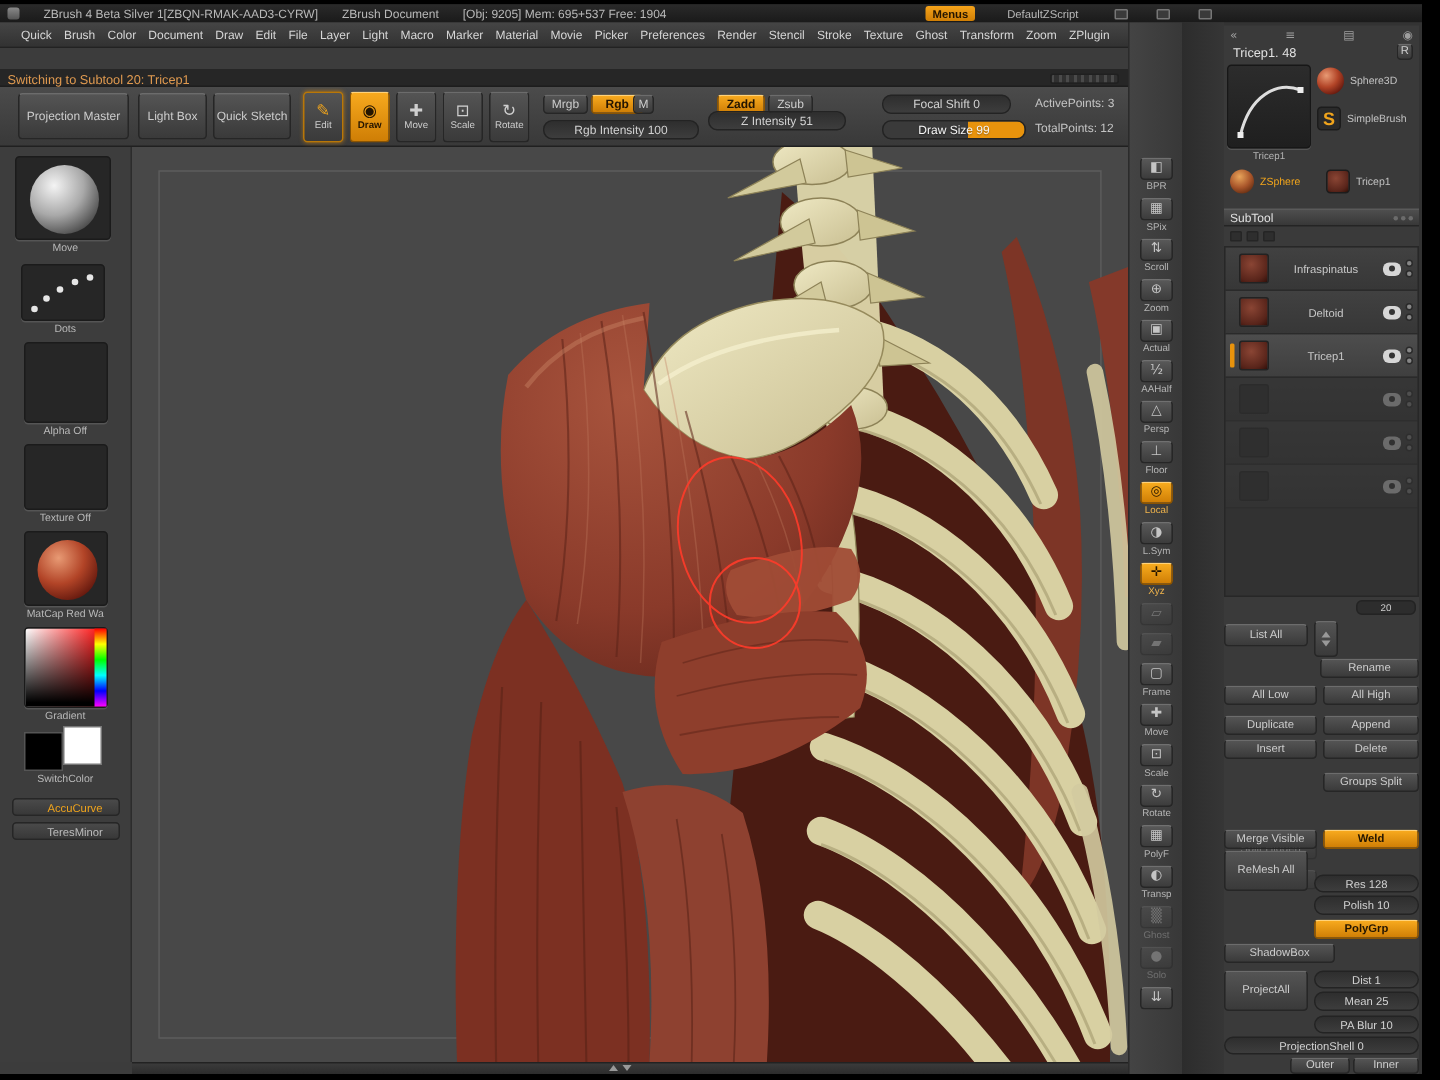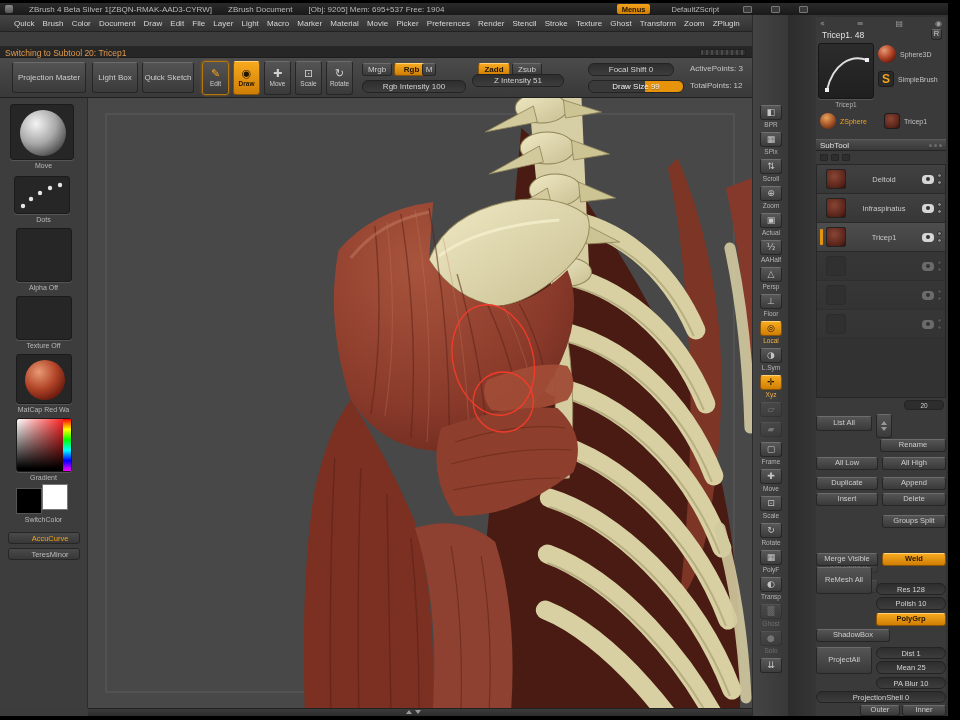--- a/index.html
+++ b/index.html
@@ -599,32 +599,32 @@
         <span class="mini-sq"></span>
         <span class="mini-sq"></span>
       </div>
 
       <div class="st-list" style="left:0;top:147px;width:130px;height:234px">
 
 
           <div class="st-row">
             <span class="st-tick"></span>
             <span class="st-thumb"></span>
-            <span class="st-name">Deltoid</span>
+            <span class="st-name">Infraspinatus</span>
             <span class="st-eye"></span>
             <span class="st-knobs">
               <span class="st-knob"></span>
               <span class="st-knob"></span>
             </span>
           </div>
 
           <div class="st-row">
             <span class="st-tick"></span>
             <span class="st-thumb"></span>
-            <span class="st-name">Infraspinatus</span>
+            <span class="st-name">Deltoid</span>
             <span class="st-eye"></span>
             <span class="st-knobs">
               <span class="st-knob"></span>
               <span class="st-knob"></span>
             </span>
           </div>
 
 
           <div class="st-row sel">
             <span class="st-tick"></span>

